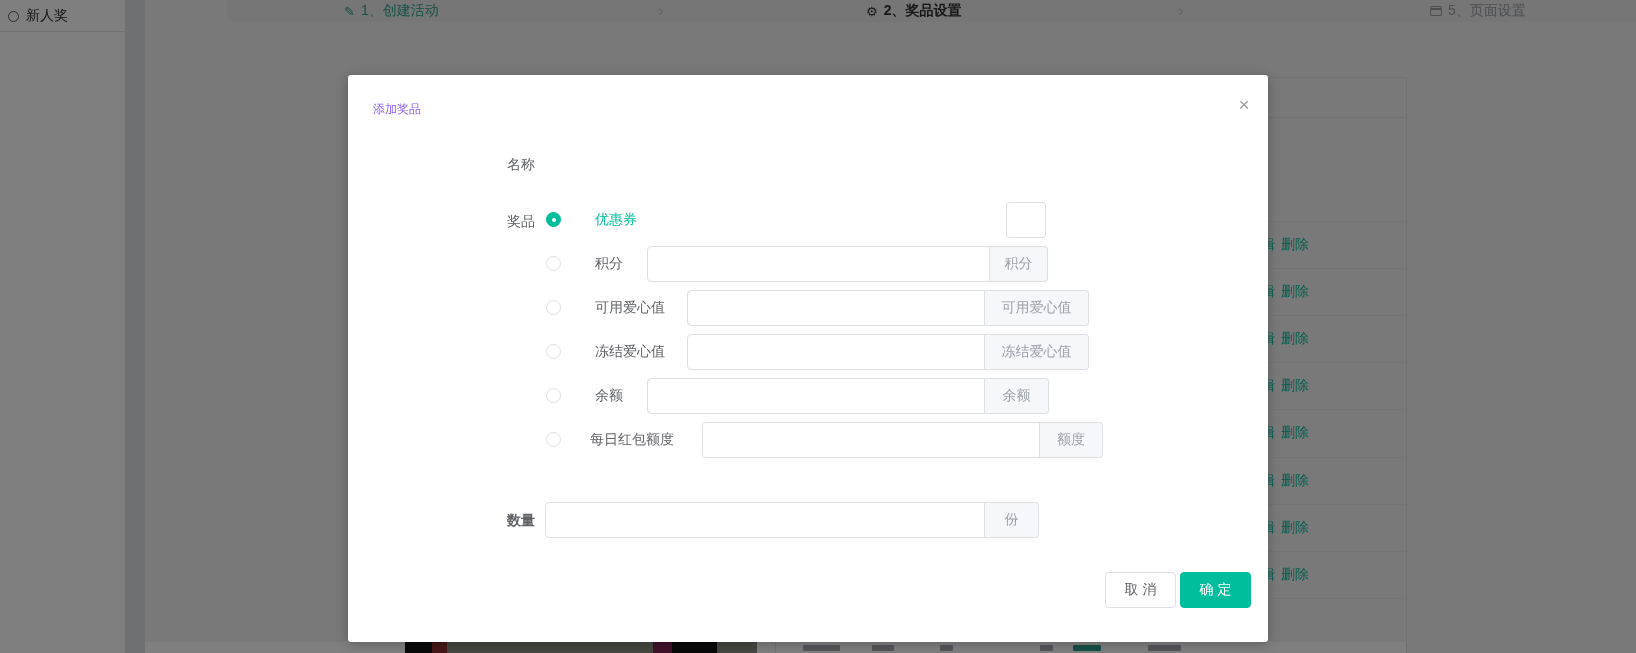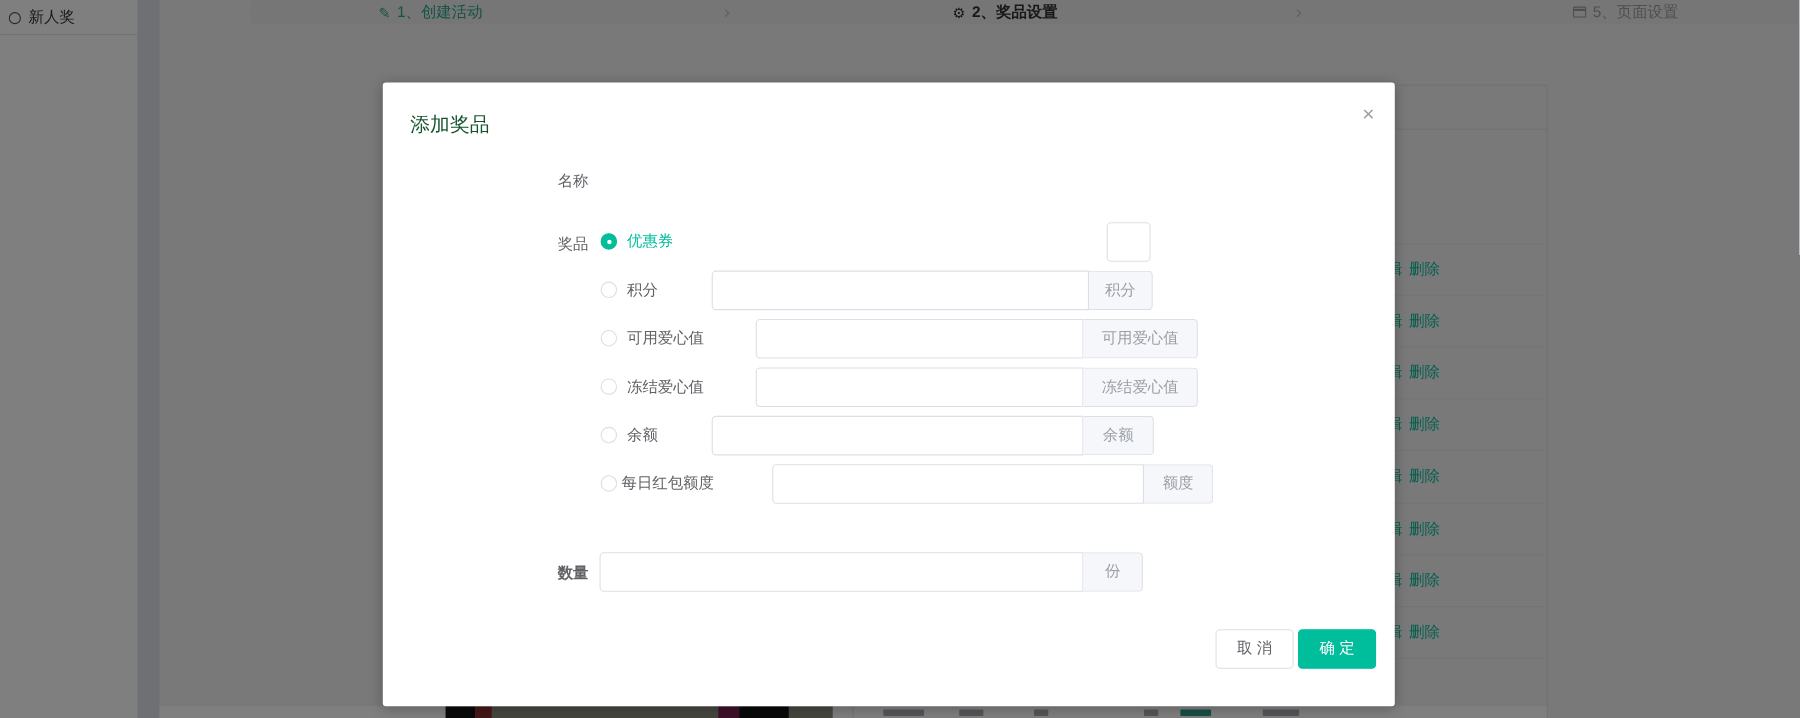--- a/index.html
+++ b/index.html
@@ -45,21 +45,21 @@
   .bottom-vline { position:absolute; left:630px; top:0; width:1px; height:11px; background:#e8e8e8; }
   .frag { position:absolute; top:3px; height:6px; background:#a9adb3; border-radius:1px; }
   .f1{left:658px;width:37px;} .f2{left:727px;width:22px;} .f3{left:795px;width:13px;} .f4{left:895px;width:13px;} .f6{left:1003px;width:33px;}
   .frag-link { position:absolute; top:3px; height:6px; background:#2c9e8d; border-radius:1px; left:928px; width:28px; }
 
   
   .overlay { position:absolute; left:0; top:0; width:1636px; height:653px; background:rgba(0,0,0,0.5); z-index:2; }
 
   
   .modal { position:absolute; left:348px; top:75px; width:920px; height:567px; background:#ffffff; border-radius:3px; box-shadow:0 2px 12px rgba(0,0,0,0.25); z-index:3; }
-  .modal-title { position:absolute; left:25px; top:26px; font-size:18px; color:#14532d; }
+  .modal-title { position:absolute; left:25px; top:26px; font-size:12px; color:#8b5cf6; }
   .modal-close { position:absolute; left:884px; top:18px; width:24px; height:24px; font-size:19px; color:#9b9ea3; display:flex; align-items:center; justify-content:center; cursor:pointer; }
 
   .flabel { position:absolute; left:100px; width:87px; text-align:right; font-size:14px; color:#606266; }
   .inp { position:absolute; height:36px; border:1px solid #dcdfe6; border-radius:4px; background:#fff; font-size:14px; color:#606266; padding:0 14px; outline:none; font-family:inherit; }
   .inp::placeholder { color:#c0c4cc; }
   .append { position:absolute; height:36px; background:#f5f7fa; border:1px solid #dcdfe6; border-radius:0 4px 4px 0; border-left:none; color:#9ba0a8; font-size:14px; display:flex; align-items:center; justify-content:center; }
   .grp-inp { border-radius:4px 0 0 4px; }
 
   .name-label { top:81px;font-family:Liberation Mono, monospace; } .name-inp { left:197px; top:71px; width:495px; }
 
@@ -77,21 +77,21 @@
   .o1-inp{left:299px; top:171px; width:343px;} .o1-app{left:642px; top:171px; width:58px;}
   .o2-radio{top:226px} .o2-label{left:222px; top:226px}
   .o2-inp{left:339px; top:215px; width:298px;} .o2-app{left:637px; top:215px; width:104px;}
   .o3-radio{top:270px} .o3-label{left:222px; top:270px}
   .o3-inp{left:339px; top:259px; width:298px;} .o3-app{left:637px; top:259px; width:104px;}
   .o4-radio{top:314px} .o4-label{left:222px; top:314px}
   .o4-inp{left:299px; top:303px; width:338px;} .o4-app{left:637px; top:303px; width:64px;}
   .o5-radio{top:358px} .o5-label{left:217px; top:358px}
   .o5-inp{left:354px; top:347px; width:338px;} .o5-app{left:692px; top:347px; width:63px;}
   .radio, .rlabel { transform:translateY(-1px); }
-  .rlabel { line-height:15px; }
+  .rlabel { line-height:15px;margin-left:25px; }
 
   .qty-label { top:437px;font-weight:bold; } .qty-inp { left:197px; top:427px; width:440px; } .qty-app { left:637px; top:427px; width:54px; }
 
   .btn { position:absolute; top:497px; width:71px; height:36px; border-radius:4px; font-size:14px; font-family:inherit; display:flex; align-items:center; justify-content:center; cursor:pointer; }
   .btn-cancel { left:757px; background:#fff; border:1px solid #dcdfe6; color:#606266; }
   .btn-confirm { left:832px; background:#00be9b; border:1px solid #00be9b; color:#fff; }
 </style>
 </head>
 <body>
 

